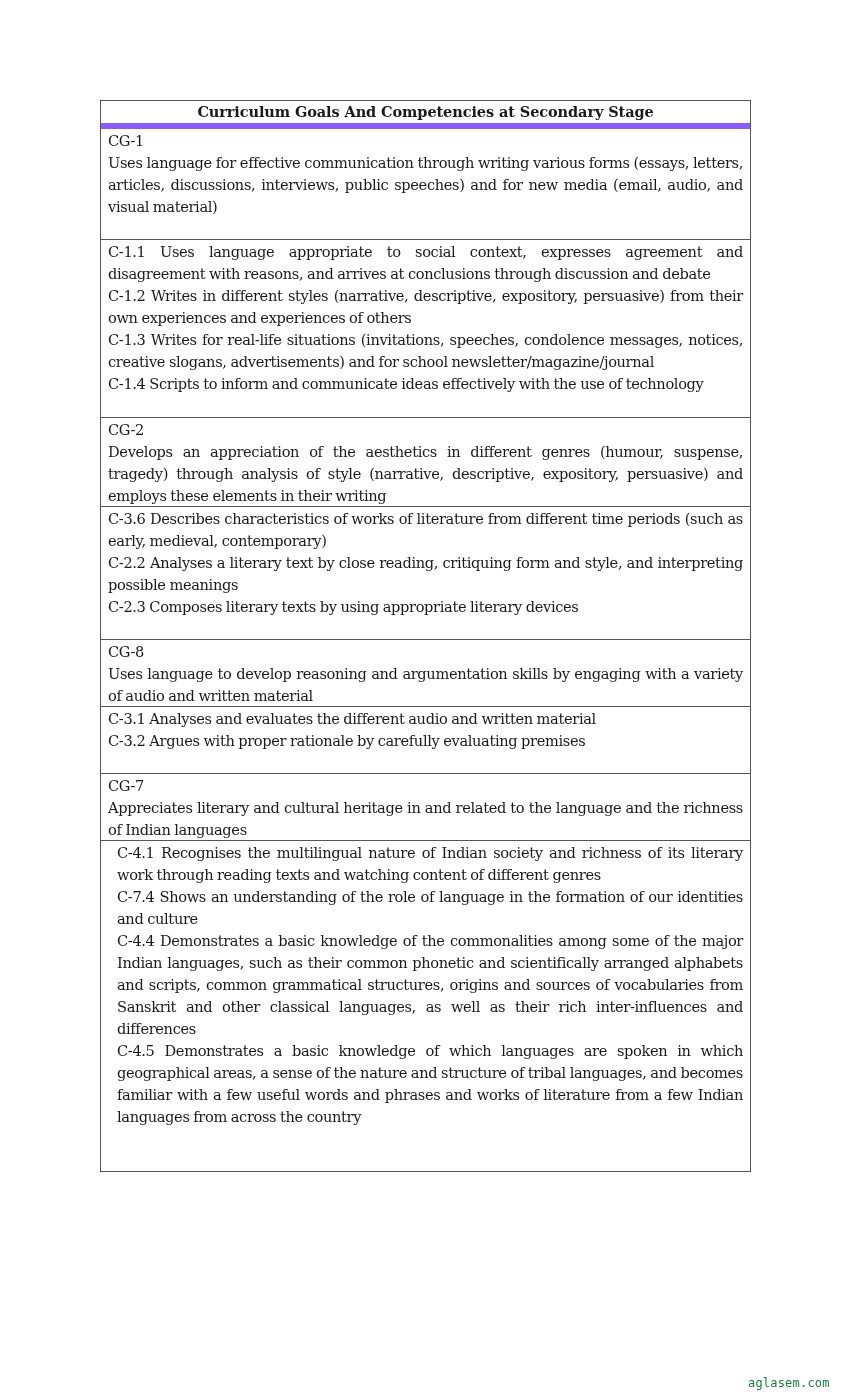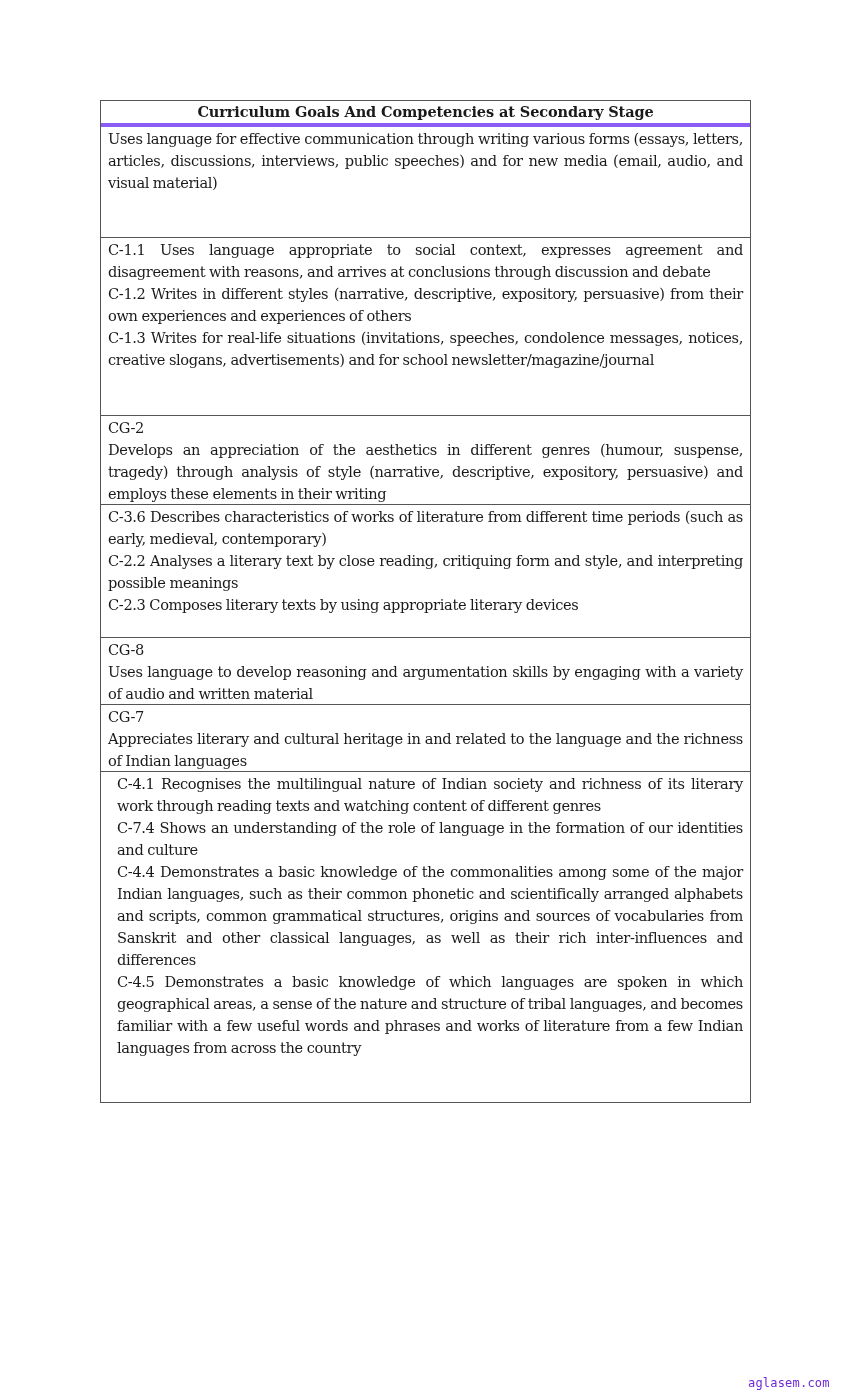--- a/index.html
+++ b/index.html
@@ -22,21 +22,21 @@
       width: 651px;
       border: 1px solid #555;
       box-sizing: border-box;
     }
     .table-title {
       text-align: center;
       font-weight: bold;
       font-size: 14.5px;
       height: 22px;
       line-height: 22px;
-      border-bottom: 4px solid #8b5cf6;
+      border-bottom: 6px solid #8b5cf6;
       letter-spacing: -0.1px;
     }
     .cell {
       padding: 1px 7px 0 7px;
       font-size: 14.6px;
       line-height: 22px;
       text-align: justify;
       letter-spacing: -0.35px;
       word-spacing: -0.5px;
       box-sizing: border-box;
@@ -44,52 +44,58 @@
     }
     .cell.last { border-bottom: none; margin-left: 9px; }
     .cell p { margin: 0; }
     .goal-code { display: block; }
     .watermark {
       position: absolute;
       left: 748px;
       top: 1376px;
       font-family: "DejaVu Sans Mono", "Liberation Mono", monospace;
       font-size: 12px;
-      color: #6d28d9;
+      color: #15803d;
       letter-spacing: 0.2px;
     }
   </style>
 </head>
 <body>
 
 <div class="doc-table">
   <div class="table-title">Curriculum Goals And Competencies  at Secondary Stage</div>
 
   <div class="cell" style="height:111px">
+    <span class="goal-code">CG-1</span>
     <p>Uses language for effective communication through writing various forms (essays, letters, articles, discussions, interviews, public speeches) and for new media (email, audio, and visual material)</p>
   </div>
   <div class="cell" style="height:178px">
     <p>C-1.1 Uses language appropriate to social context, expresses agreement and disagreement with reasons, and arrives at conclusions through discussion and debate</p>
     <p>C-1.2 Writes in different styles (narrative, descriptive, expository, persuasive) from their own experiences and experiences of others</p>
     <p>C-1.3 Writes for real-life situations (invitations, speeches, condolence messages, notices, creative slogans, advertisements) and for school newsletter/magazine/journal</p>
+    <p>C-1.4 Scripts to inform and communicate ideas effectively with the use of technology</p>
   </div>
 
   <div class="cell" style="height:89px">
     <span class="goal-code">CG-2</span>
     <p>Develops an appreciation of the aesthetics in different genres (humour, suspense, tragedy) through analysis of style (narrative, descriptive, expository, persuasive) and employs these elements in their writing</p>
   </div>
   <div class="cell" style="height:133px">
     <p>C-3.6 Describes characteristics of works of literature from different time periods (such as early, medieval, contemporary)</p>
     <p>C-2.2 Analyses a literary text by close reading, critiquing form and style, and interpreting possible meanings</p>
     <p>C-2.3 Composes literary texts by using appropriate literary devices</p>
   </div>
 
   <div class="cell" style="height:67px">
     <span class="goal-code">CG-8</span>
     <p>Uses language to develop reasoning and argumentation skills by engaging with a variety of audio and written material</p>
+  </div>
+  <div class="cell" style="height:67px">
+    <p>C-3.1 Analyses and evaluates the different audio and written material</p>
+    <p>C-3.2 Argues with proper rationale by carefully evaluating premises</p>
   </div>
 
   <div class="cell" style="height:67px">
     <span class="goal-code">CG-7</span>
     <p>Appreciates literary and cultural heritage in and related to the language and the richness of Indian languages</p>
   </div>
   <div class="cell last" style="height:330px">
     <p>C-4.1 Recognises the multilingual nature of Indian society and richness of its literary work through reading texts and watching content of different genres</p>
     <p>C-7.4 Shows an understanding of the role of language in the formation of our identities and culture</p>
     <p>C-4.4 Demonstrates a basic knowledge of the commonalities among some of the major Indian languages, such as their common phonetic and scientifically arranged alphabets and scripts, common grammatical structures, origins and sources of vocabularies from Sanskrit and other classical languages, as well as their rich inter-influences and differences</p>

